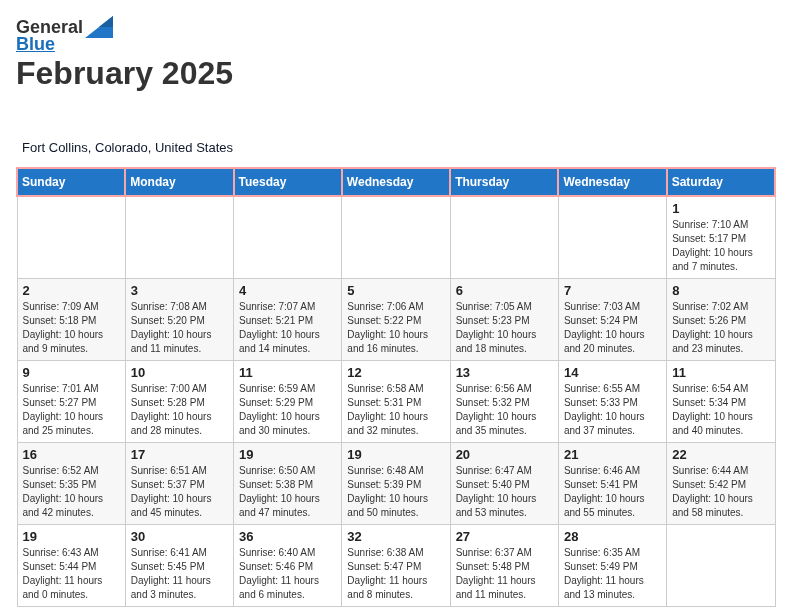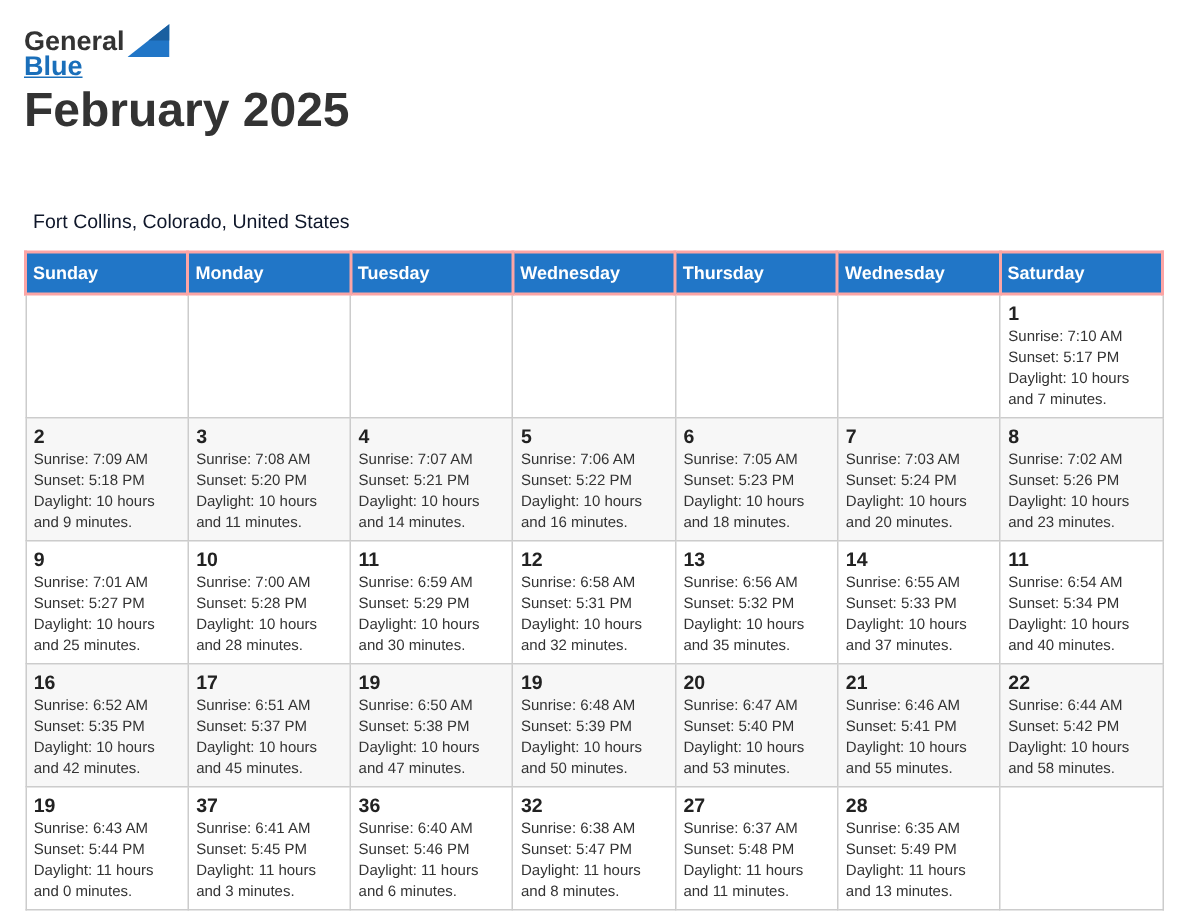--- a/index.html
+++ b/index.html
@@ -228,21 +228,21 @@
           <span class="day-number">22</span>
           <div class="day-info">Sunrise: 6:44 AM<br>Sunset: 5:42 PM<br>Daylight: 10 hours and 58 minutes.</div>
         </td>
       </tr>
       <tr>
         <td>
           <span class="day-number">19</span>
           <div class="day-info">Sunrise: 6:43 AM<br>Sunset: 5:44 PM<br>Daylight: 11 hours and 0 minutes.</div>
         </td>
         <td>
-          <span class="day-number">37</span>
+          <span class="day-number">30</span>
           <div class="day-info">Sunrise: 6:41 AM<br>Sunset: 5:45 PM<br>Daylight: 11 hours and 3 minutes.</div>
         </td>
         <td>
           <span class="day-number">36</span>
           <div class="day-info">Sunrise: 6:40 AM<br>Sunset: 5:46 PM<br>Daylight: 11 hours and 6 minutes.</div>
         </td>
         <td>
           <span class="day-number">32</span>
           <div class="day-info">Sunrise: 6:38 AM<br>Sunset: 5:47 PM<br>Daylight: 11 hours and 8 minutes.</div>
         </td>

